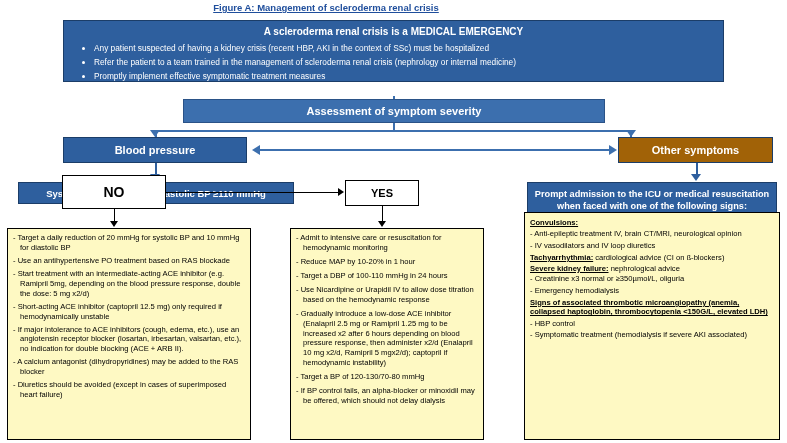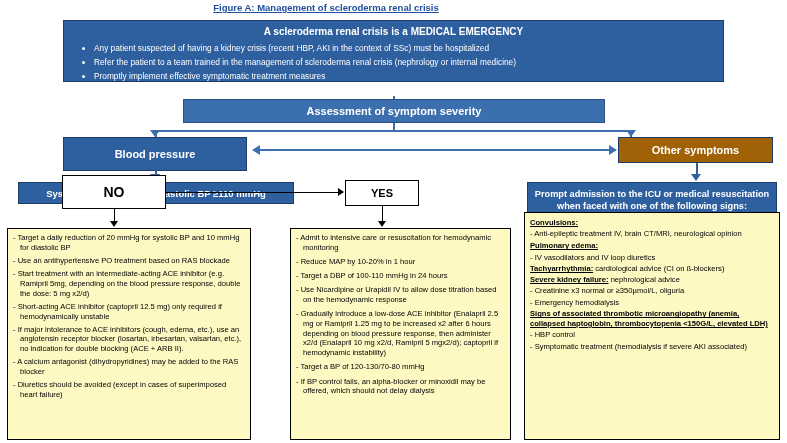--- a/index.html
+++ b/index.html
@@ -71,21 +71,21 @@
     display: flex;
     align-items: center;
     justify-content: center;
   }
 
   
   .bp-box {
     top: 137px;
     left: 63px;
     width: 184px;
-    height: 34px;
+    height: 26px;
     background: #2e5f9e;
     border: 1px solid #1b3d68;
     color: #ffffff;
     font-size: 11px;
     font-weight: bold;
     display: flex;
     align-items: center;
     justify-content: center;
   }
   .other-box {
@@ -175,21 +175,21 @@
   }
   .box-left {
     top: 228px;
     left: 7px;
     width: 244px;
     height: 212px;
   }
   .box-mid {
     top: 228px;
     left: 290px;
-    width: 221px;
+    width: 194px;
     height: 212px;
   }
   .box-right {
     top: 212px;
     left: 524px;
     width: 256px;
     height: 228px;
   }
   .item {
     font-size: 7.6px;
@@ -324,21 +324,20 @@
     <div class="item">- Use Nicardipine or Urapidil IV to allow dose titration based on the hemodynamic response</div>
     <div class="item">- Gradually introduce a low-dose ACE inhibitor (Enalapril 2.5 mg or Ramipril 1.25 mg to be increased x2 after 6 hours depending on blood pressure response, then administer x2/d (Enalapril 10 mg x2/d, Ramipril 5 mgx2/d); captopril if hemodynamic instability)</div>
     <div class="item">- Target a BP of 120-130/70-80 mmHg</div>
     <div class="item">- If BP control fails, an alpha-blocker or minoxidil may be offered, which should not delay dialysis</div>
   </div>
 
   <div class="abs content-box box-right">
     <div class="subhead">Convulsions:</div>
     <div class="item">- Anti-epileptic treatment IV, brain CT/MRI, neurological opinion</div>
 
-    <div class="subhead">Pulmonary edema:</div>
     <div class="item">- IV vasodilators and IV loop diuretics</div>
 
     <div style="font-size:7.6px; line-height:1.28; margin-bottom:1px;"><span style="font-weight:bold; text-decoration:underline;">Tachyarrhythmia:</span> <span>cardiological advice (CI on ß-blockers)</span></div>
 
     <div style="font-size:7.6px; line-height:1.28; margin-bottom:1px;"><span style="font-weight:bold; text-decoration:underline;">Severe kidney failure:</span> <span>nephrological advice</span></div>
     <div class="item">- Creatinine x3 normal or ≥350µmol/L, oliguria</div>
     <div class="item">- Emergency hemodialysis</div>
 
     <div class="subhead">Signs of associated thrombotic microangiopathy (anemia, collapsed haptoglobin, thrombocytopenia &lt;150G/L, elevated LDH)</div>
     <div class="item">- HBP control</div>

